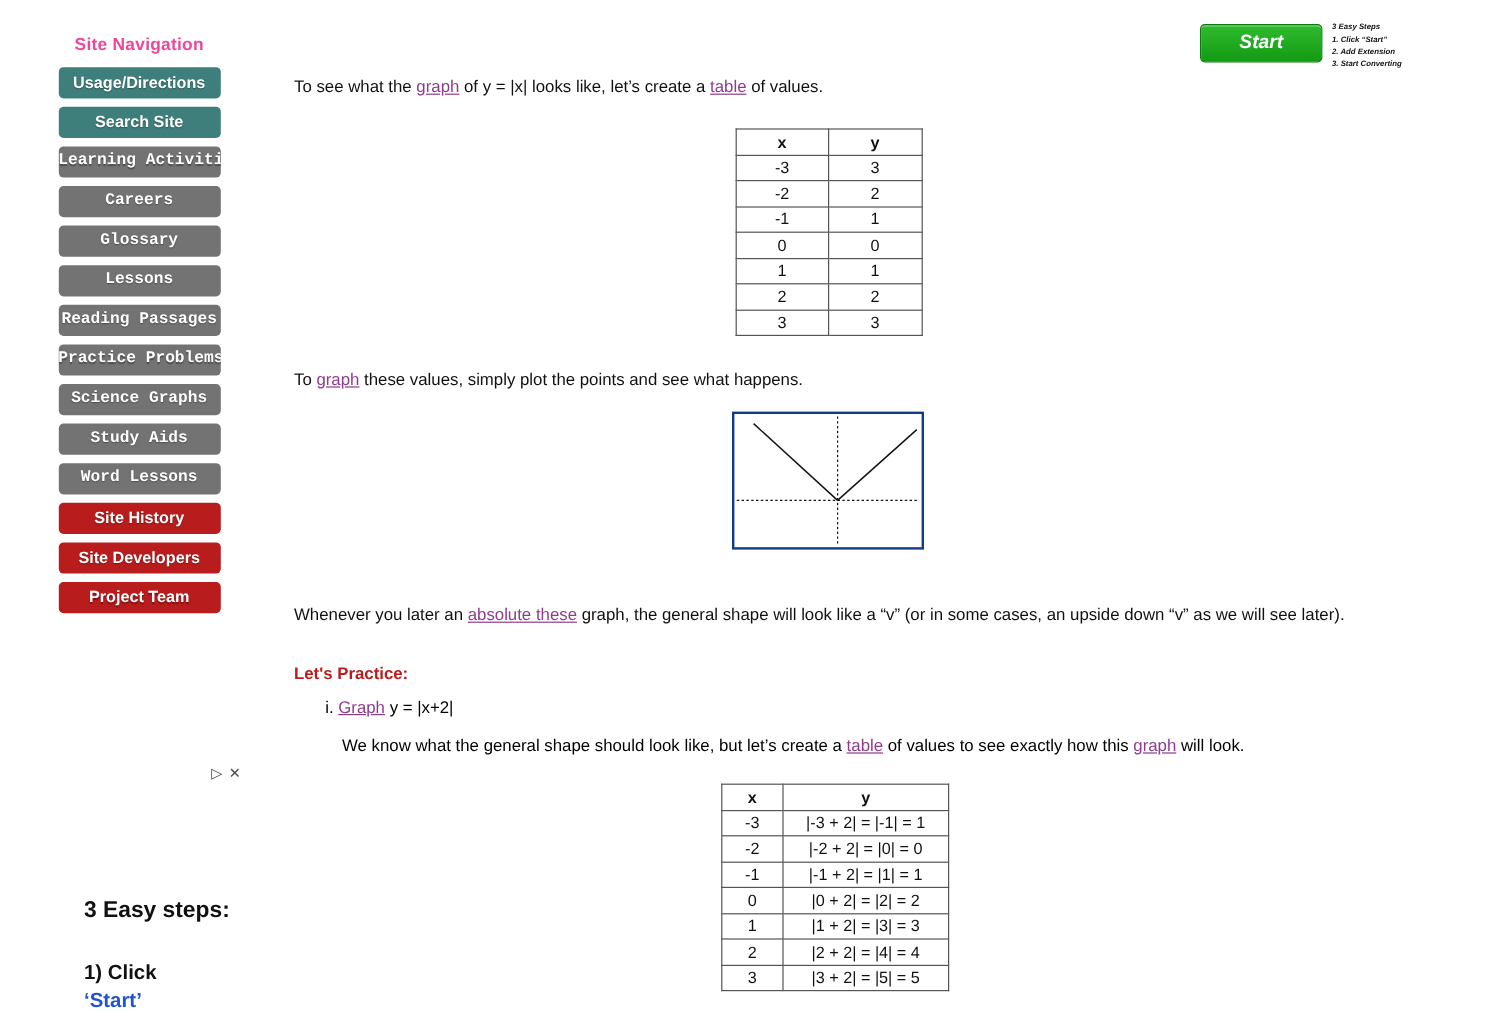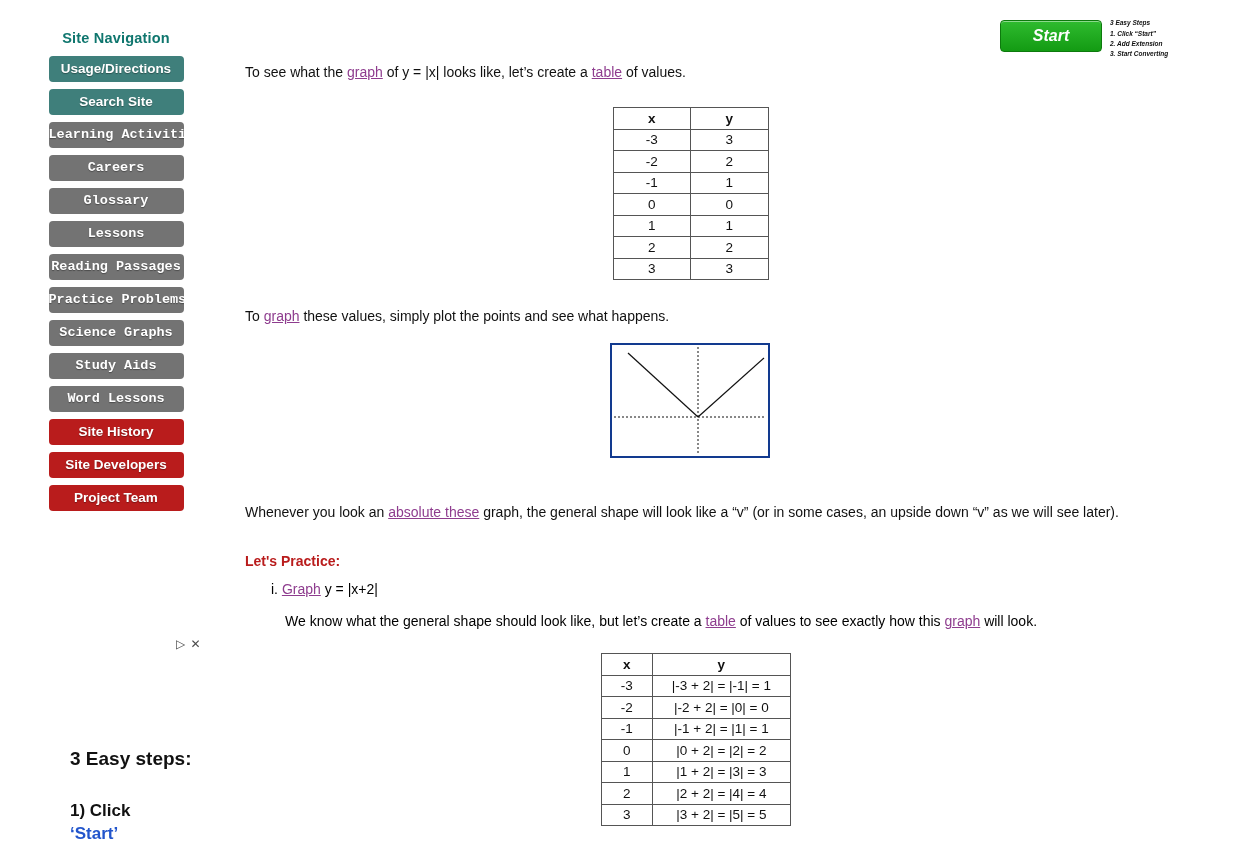--- a/index.html
+++ b/index.html
@@ -22,21 +22,21 @@
     position: absolute;
     left: 0; top: 0;
     width: 232px;
     height: 861px;
     padding-top: 30px;
   }
   #sidebar-title {
     text-align: center;
     font-weight: bold;
     font-size: 14.5px;
-    color: #0f766e;
+    color: #ec4899;
     margin-bottom: 10px;
     letter-spacing: .2px;
   }
   .nav-list { list-style: none; margin: 0; padding: 0; }
   .nav-item {
     width: 135px;
     margin: 0 auto 7px auto;
     height: 26px;
     line-height: 26px;
     text-align: center;
@@ -308,21 +308,21 @@
 
           <line x1="16" y1="8" x2="86" y2="72" stroke="#111" stroke-width="1.2"></line>
           <line x1="86" y1="72" x2="152" y2="13" stroke="#111" stroke-width="1.2"></line>
         </svg>
       </div>
     </div>
 
     <div class="section-gap-2"></div>
 
     <p class="para" style="margin-top:30px;">
-      <span>Whenever you look an </span><span class="lnk">absolute these</span><span> graph, the general shape will look like a “v” (or in some cases, an upside down “v” as we will see later).</span>
+      <span>Whenever you later an </span><span class="lnk">absolute these</span><span> graph, the general shape will look like a “v” (or in some cases, an upside down “v” as we will see later).</span>
     </p>
 
     <div id="practice-title">Let's Practice:</div>
 
     <div class="roman-item">
       <span>i. </span><span class="lnk">Graph</span><span> y = |x+2|</span>
     </div>
 
     <div class="indent-para">
       <span>We know what the general shape should look like, but let’s create a </span><span class="lnk">table</span><span> of values to see exactly how this </span><span class="lnk">graph</span><span> will look.</span>

